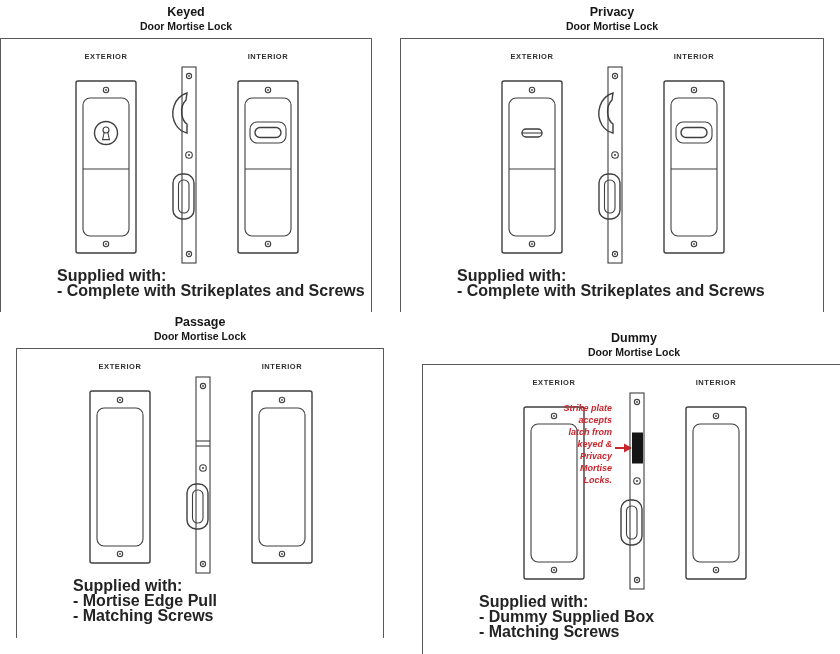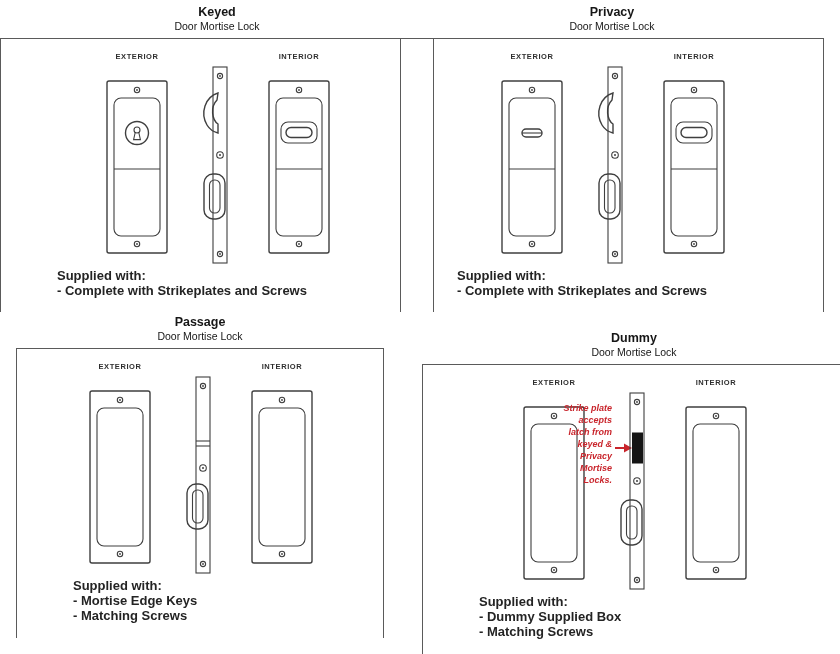--- a/index.html
+++ b/index.html
@@ -1,41 +1,41 @@
 <!DOCTYPE html>
 <html><head>
 <meta charset="utf-8">
 <style>
   * { margin:0; padding:0; box-sizing:border-box; }
   html,body { width:840px; height:654px; background:#ffffff; overflow:hidden;
               font-family:"Liberation Sans", sans-serif; color:#1f1f1f; }
   .panel { position:absolute; }
-  #panel-keyed   { left:0;   top:8;   width:434px; }
+  #panel-keyed   { left:0;   top:8;   width:372px; }
   #panel-privacy { left:400px; top:8; width:424px; }
   #panel-passage { left:0;   top:310px; width:384px;padding-left:16px; }
   #panel-dummy   { left:422px; top:326px; width:424px; }
 
   .panel h2 { font-size:12.5px; font-weight:700; text-align:center; color:#161616; margin-top:5px; }
-  .panel h3 { font-size:10.5px; font-weight:400; text-align:center; color:#161616; margin-top:1px; margin-bottom:6px; }
+  .panel h3 { font-size:10.5px; font-weight:700; text-align:center; color:#161616; margin-top:1px; margin-bottom:6px; }
 
   .box { border:1px solid #5a5a5a; border-bottom:none; padding-top:4px; }
   .row1 .box { height:274px; }
   .row2 .box { height:290px; }
 
   svg.diagram { display:block; margin:0 auto; }
   .ln  { stroke:#3f3f3f; stroke-width:1.1; fill:none; }
   .ln2 { stroke:#3f3f3f; stroke-width:1.4; fill:none; }
   .dot { fill:#3f3f3f; }
   .strike { fill:#151515; stroke:#151515; }
   .plate-label { font:700 7.5px "Liberation Sans", sans-serif; fill:#2e2e2e; letter-spacing:.6px; text-anchor:middle; }
   .red-note { font:italic 700 9px "Liberation Sans", sans-serif; fill:#c9252c; text-anchor:end; }
   .red-ln { stroke:#c9252c; stroke-width:2; fill:none; }
   .red-fill { fill:#c9252c; }
 
-  .supplied { padding-left:56px; margin-top:3px; font-weight:700; font-size:13px; line-height:15px; color:#242424; }
+  .supplied { padding-left:56px; margin-top:3px; font-weight:700; font-size:16px; line-height:15px; color:#242424; }
 </style>
 </head>
 <body>
 
 <section class="panel row1" id="panel-keyed">
   <h2>Keyed</h2>
   <h3>Door Mortise Lock</h3>
   <div class="box">
     <svg class="diagram" viewBox="0 0 360 222" width="360" height="222">
       <text class="plate-label" x="100" y="16">EXTERIOR</text>
@@ -182,21 +182,21 @@
         <rect class="ln2" x="232" y="38" width="60" height="172" rx="2"></rect>
         <circle class="ln" cx="262" cy="47" r="2.7"></circle>
           <circle class="dot" cx="262" cy="47" r="0.9"></circle>
         <circle class="ln" cx="262" cy="201" r="2.7"></circle>
           <circle class="dot" cx="262" cy="201" r="0.9"></circle>
         <rect class="ln" x="239" y="55" width="46" height="138" rx="7"></rect>
       </g>
     </svg>
     <div class="supplied">
       <div>Supplied with:</div>
-      <div>- Mortise Edge Keys</div>
+      <div>- Mortise Edge Pull</div>
       <div>- Matching Screws</div>
     </div>
   </div>
 </section>
 
 <section class="panel row2" id="panel-dummy">
   <h2>Dummy</h2>
   <h3>Door Mortise Lock</h3>
   <div class="box">
     <svg class="diagram" viewBox="0 0 360 222" width="360" height="222">

